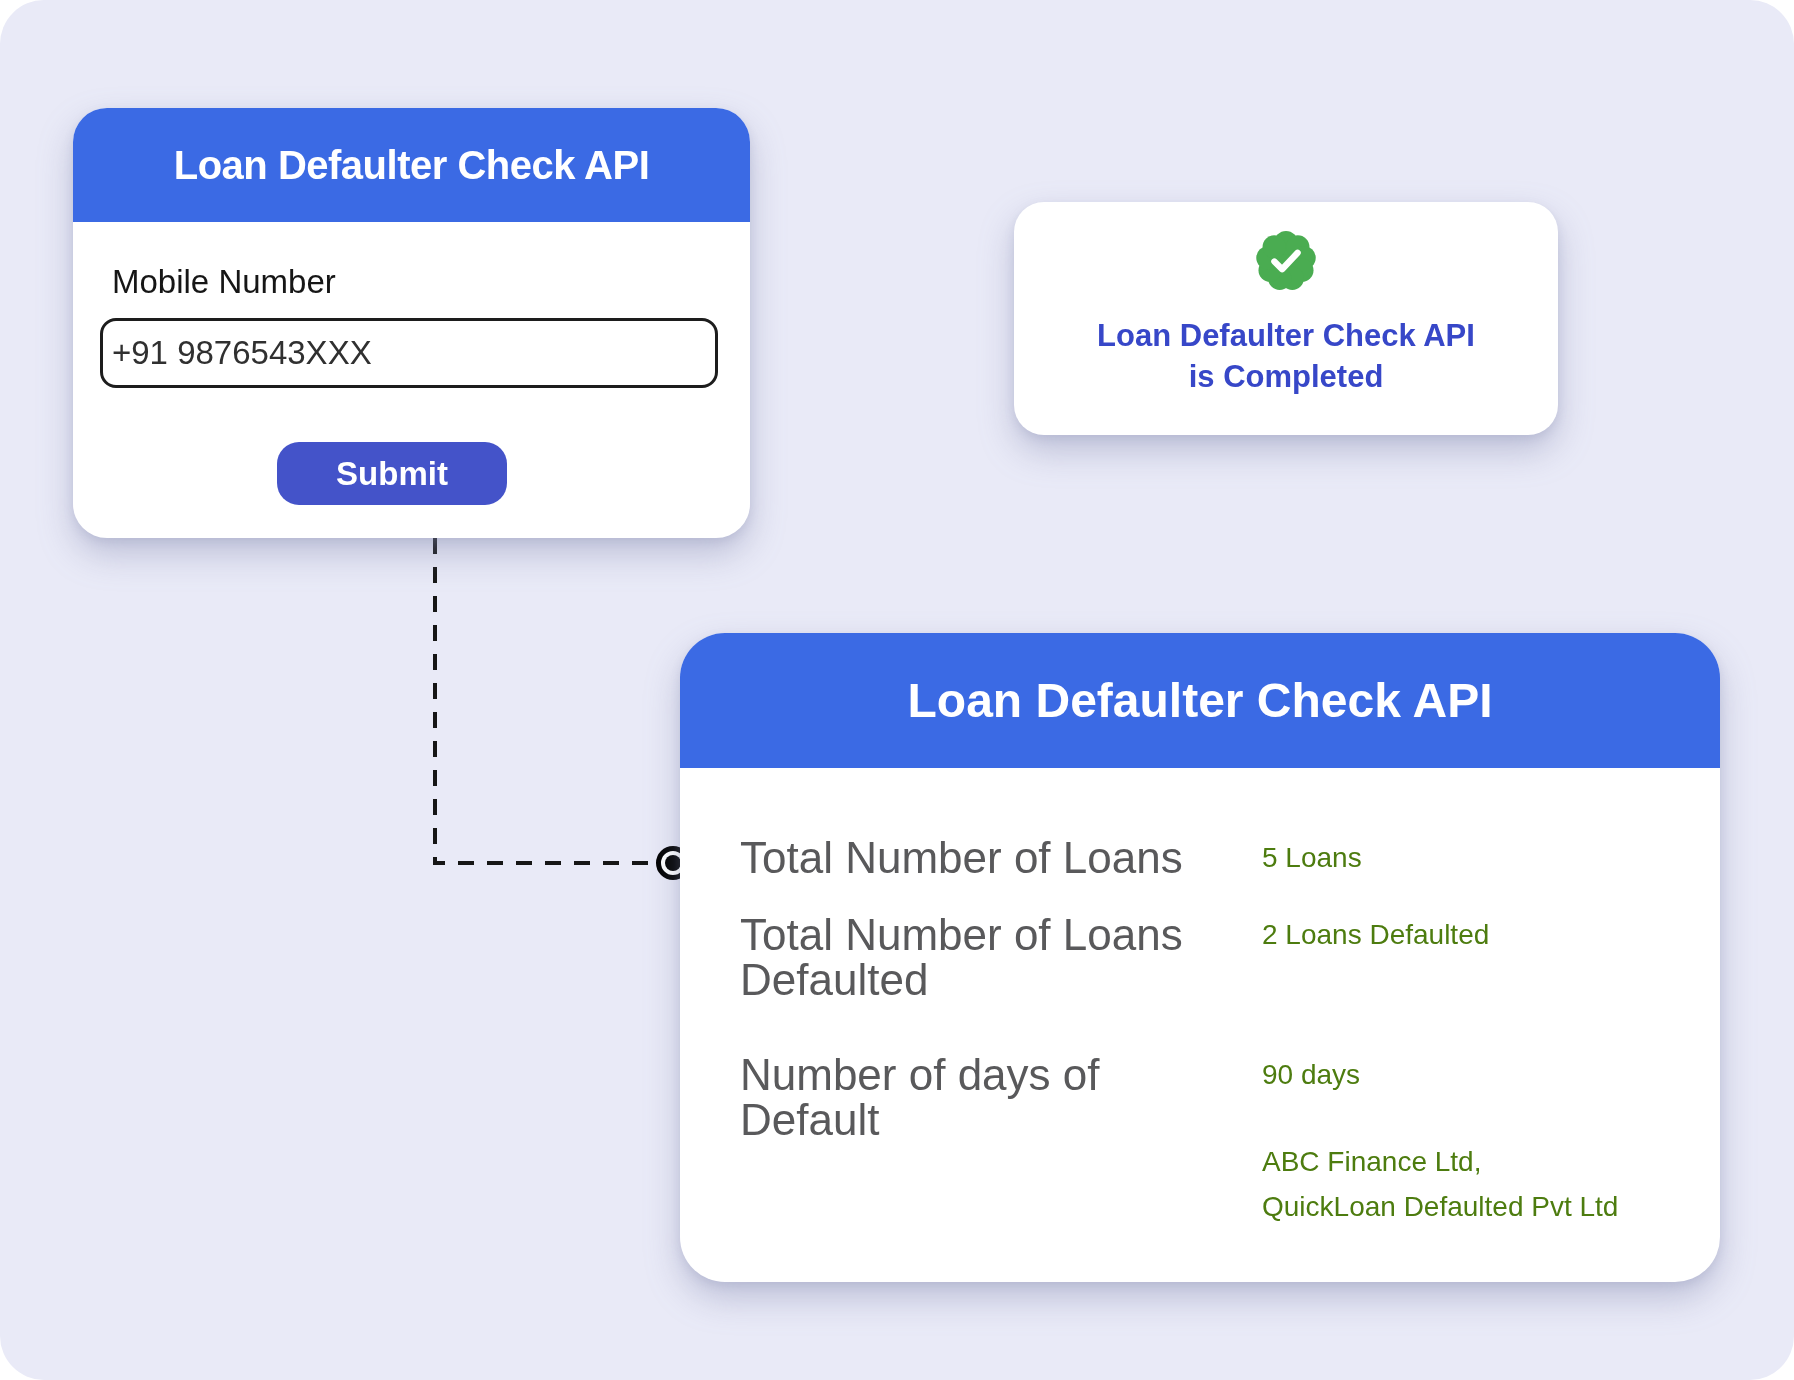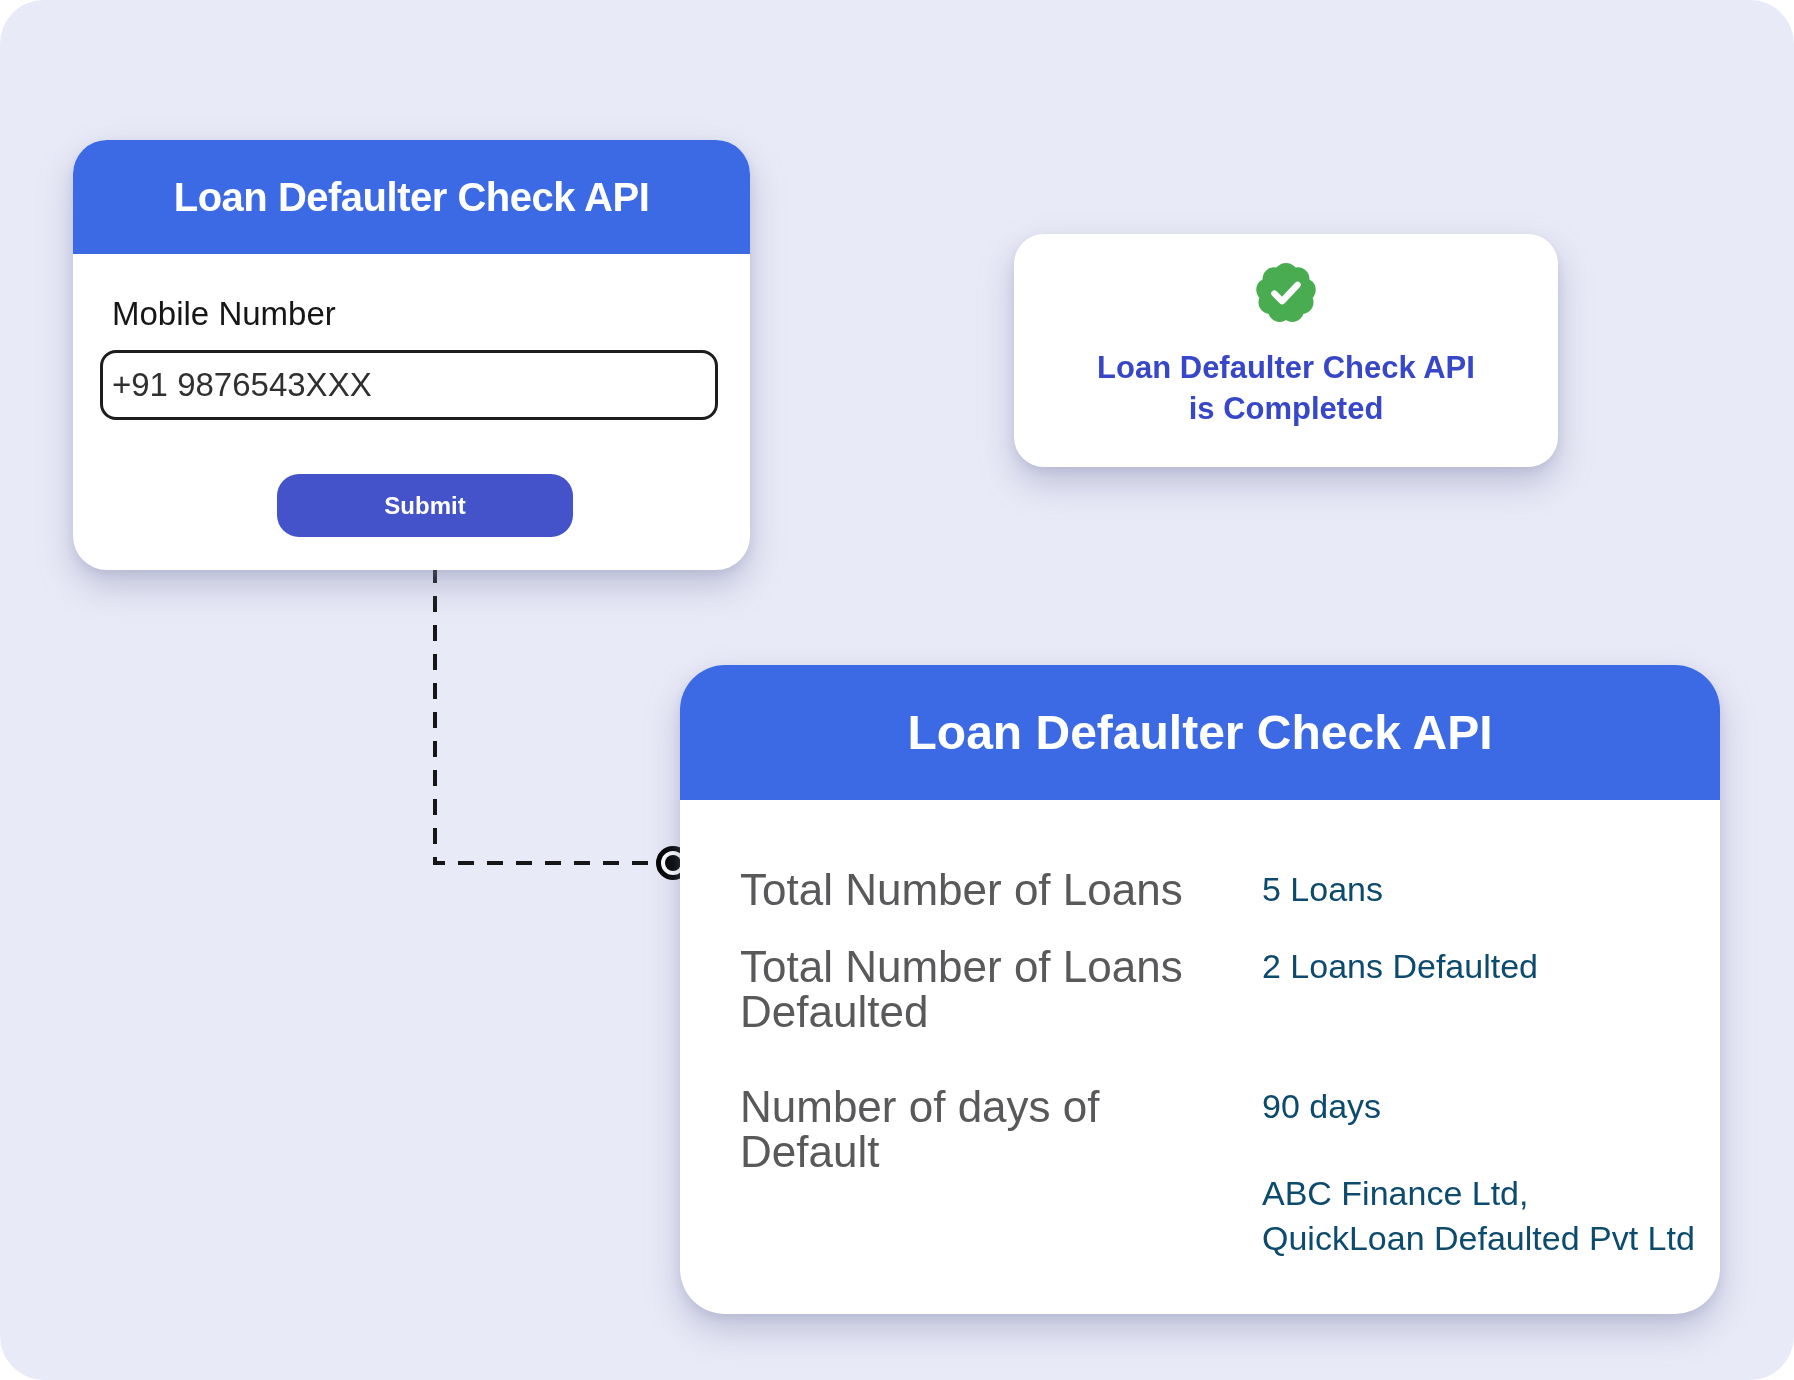--- a/index.html
+++ b/index.html
@@ -7,42 +7,41 @@
     width:1794px;height:1380px;position:relative;background:#ffffff;
     font-family:"Liberation Sans",sans-serif;
     -webkit-font-smoothing:antialiased;
   }
   .canvas{
     position:absolute;inset:0;background:#E9EAF7;border-radius:44px;overflow:hidden;
   }
   .card{
     position:absolute;background:#ffffff;
     box-shadow:0 16px 34px rgba(125,131,170,0.40),0 4px 10px rgba(125,131,170,0.18);
-    margin-top:32px;
   }
   
   .card--form{left:73px;top:108px;width:677px;height:430px;border-radius:34px;}
   .card--form .hdr{
     position:absolute;left:0;top:0;right:0;height:114px;background:#3B6AE4;
     border-radius:34px 34px 0 0;display:flex;align-items:center;justify-content:center;
   }
   .hdr-title{color:#ffffff;font-weight:700;font-size:40px;letter-spacing:-0.5px;}
   .field-label{
     position:absolute;left:39px;top:155px;font-size:33px;color:#161616;
   }
   .mobile-input{
     position:absolute;left:27px;top:210px;width:618px;height:70px;box-sizing:border-box;
     border:3px solid #1d1d1d;border-radius:16px;background:#ffffff;
     font-family:"Liberation Sans",sans-serif;font-size:33px;color:#303030;
     padding:0 0 0 9px;outline:none;
   }
   .submit-btn{
-    position:absolute;left:204px;top:334px;width:296px;height:63px;
+    position:absolute;left:204px;top:334px;width:230px;height:63px;
     background:#4453C9;border:none;border-radius:22px;cursor:pointer;
-    color:#ffffff;font-family:"Liberation Sans",sans-serif;font-weight:700;font-size:24px;
+    color:#ffffff;font-family:"Liberation Sans",sans-serif;font-weight:700;font-size:33px;
     display:flex;align-items:center;justify-content:center;
   }
   
   .card--status{left:1014px;top:202px;width:544px;height:233px;border-radius:30px;}
   .badge{
     position:absolute;left:50%;top:28px;transform:translateX(-50%);
     width:62px;height:62px;
   }
   .status-text{
     position:absolute;left:0;right:0;top:113px;text-align:center;
@@ -53,21 +52,21 @@
   .card--result .hdr{
     position:absolute;left:0;top:0;right:0;height:135px;background:#3B6AE4;
     border-radius:45px 45px 0 0;display:flex;align-items:center;justify-content:center;
   }
   .card--result .hdr .hdr-title{font-size:48px;letter-spacing:0;}
   .rrow{position:absolute;left:0;right:0;}
   .rrow .lbl{
     position:absolute;left:60px;width:480px;color:#59595B;font-size:44px;line-height:45px;
   }
   .rrow .val{
-    position:absolute;left:582px;width:440px;color:#0c4a6e;font-size:34px;line-height:45px;
+    position:absolute;left:582px;width:440px;color:#4d7c0f;font-size:28px;line-height:45px;
   }
   .rrow--1{top:202px;}
   .rrow--2{top:279px;}
   .rrow--3{top:419px;}
   .rrow--4{top:506px;}
   .line{display:block;}
   
   .connector{position:absolute;inset:0;pointer-events:none;}
 </style>
 </head>

